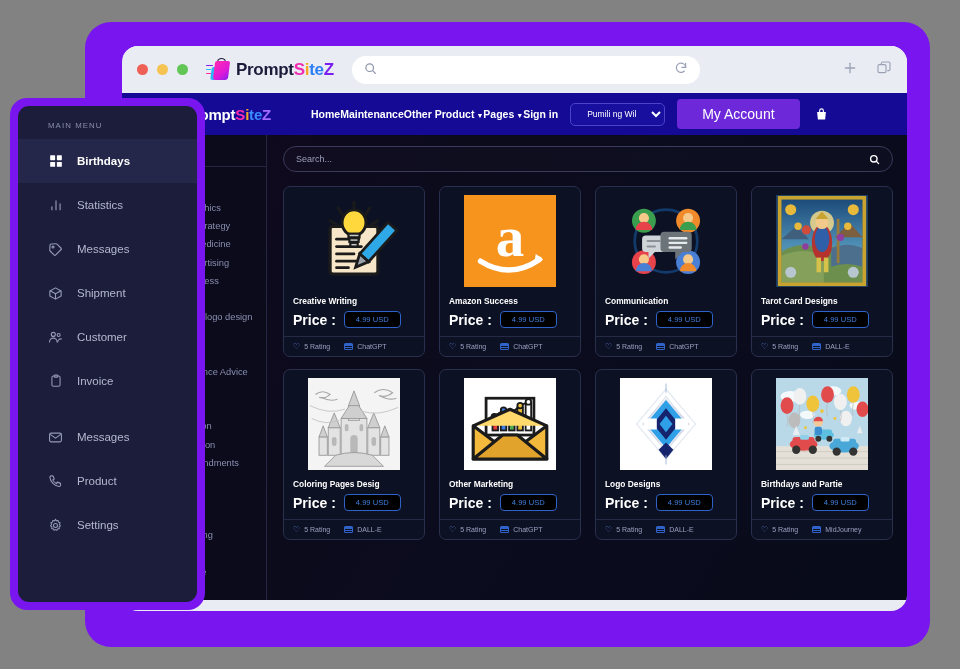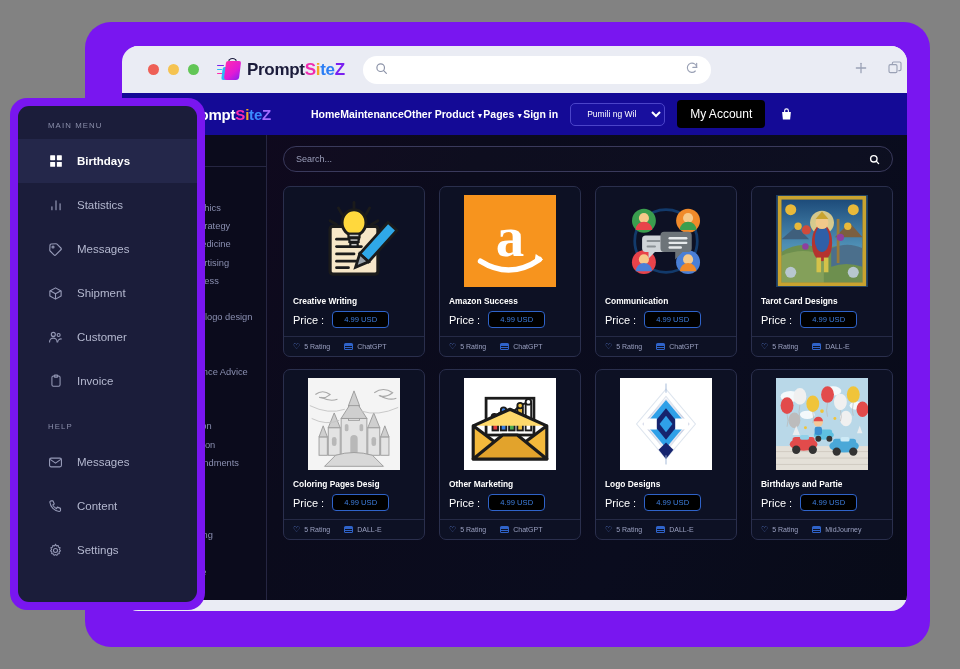--- a/index.html
+++ b/index.html
@@ -22,21 +22,21 @@
   
   .browser {
     position: absolute;
     left: 122px; top: 46px;
     width: 785px; height: 565px;
     background: #eaecf4;
     border-radius: 16px;
     overflow: hidden;
   }
   .browser-bar {
-    position: absolute; left: 12px; top: 0;
+    position: absolute; left: 1px; top: 0;
     width: 785px; height: 47px;
     background: #eaecf4;
     display: flex; align-items: center;
   }
   .lights { display: flex; gap: 9px; margin-left: 14px; }
   .light { width: 11px; height: 11px; border-radius: 50%; }
   .light.red { background: #ee5f56; }
   .light.yellow { background: #f5c351; }
   .light.green { background: #62c656; }
 
@@ -129,23 +129,23 @@
     background: #180f9e;
     border: 1px solid #4b44c9;
     border-radius: 5px;
     color: #fff; font-size: 8.5px;
     font-family: "Liberation Sans", sans-serif;
     padding: 0 12px;
     outline: none;
   }
   .account-btn {
     margin-left: 12px;
-    background: #000000;
-    color: #fff; font-size: 12px;
-    padding: 7px 13px; border-radius: 4px;
+    background: #6d28d9;
+    color: #fff; font-size: 14px;
+    padding: 7px 25px; border-radius: 4px;
     border: none; cursor: pointer;
     font-family: "Liberation Sans", sans-serif;
     white-space: nowrap;
   }
   .cart-icon { margin-left: 14px; color: #fff; display:flex; align-items:center; }
 
   
   .app-body {
     position: absolute; left: 0; top: 89px;
     width: 785px; height: 465px;
@@ -221,21 +221,21 @@
     display: flex; align-items: center; justify-content: center;
     overflow: hidden;
   }
   .card-info { padding: 1px 9px 8px 9px; }
   .card-title {
     color: #fff; font-size: 8.4px; font-weight: bold;
     white-space: nowrap; overflow: hidden;
     margin-bottom: 5px;
   }
   .price-row { display: flex; align-items: center; gap: 8px; }
-  .price-label { color: #fff; font-size: 11px; font-weight: normal; }
+  .price-label { color: #fff; font-size: 14px; font-weight: bold; }
   .price-pill {
     background: #000000; border: 1px solid #2f63c9;
     color: #3f7fe0; font-size: 7.6px;
     padding: 3px 11px; border-radius: 4px;
   }
   .card-foot {
     border-top: 1px solid #252a46;
     padding: 5px 9px;
     display: flex; align-items: center; gap: 14px;
   }
@@ -930,39 +930,38 @@
       <span class="menu-ico">
         <svg width="14" height="14" viewBox="0 0 24 24" fill="none" stroke="#9599b6" stroke-width="1.8" stroke-linejoin="round">
           <rect x="5" y="3.5" width="14" height="17.5" rx="2.5"></rect>
             <rect x="9" y="1.8" width="6" height="3.6" rx="1.2"></rect>
         </svg>
       </span>
       <span>Invoice</span>
     </div>
 
     <div class="gap-help"></div>
-    <div class="menu-label">HELP</div>
 
     <div class="menu-item">
       <span class="menu-ico">
         <svg width="15" height="15" viewBox="0 0 24 24" fill="none" stroke="#9599b6" stroke-width="1.8" stroke-linejoin="round">
           <rect x="2.5" y="5" width="19" height="14" rx="2.5"></rect>
             <path d="M3.5 7 12 13 20.5 7"></path>
         </svg>
       </span>
       <span>Messages</span>
     </div>
 
     <div class="menu-item">
       <span class="menu-ico">
         <svg width="15" height="15" viewBox="0 0 24 24" fill="none" stroke="#9599b6" stroke-width="1.8" stroke-linecap="round" stroke-linejoin="round">
           <path d="M5 3h3l2 5-2.4 1.4a12 12 0 0 0 6 6L15 13l5 2v3a2 2 0 0 1-2.2 2A17 17 0 0 1 3 5.2 2 2 0 0 1 5 3z"></path>
         </svg>
       </span>
-      <span>Content</span>
+      <span>Product</span>
     </div>
 
     <div class="menu-item">
       <span class="menu-ico">
         <svg width="15" height="15" viewBox="0 0 24 24" fill="none" stroke="#9599b6" stroke-width="1.7">
           <circle cx="12" cy="12" r="3.2"></circle>
           <path d="M12 2.2l1.5 2.3 2.7-.5.6 2.7 2.5 1.1-1.1 2.5 1.7 2.2-2.1 1.8.3 2.7-2.7.4-1.3 2.4L12 18.6l-2.1 1.2-1.3-2.4-2.7-.4.3-2.7-2.1-1.8L5.8 10.3 4.7 7.8l2.5-1.1.6-2.7 2.7.5z"></path>
         </svg>
       </span>
       <span>Settings</span>

